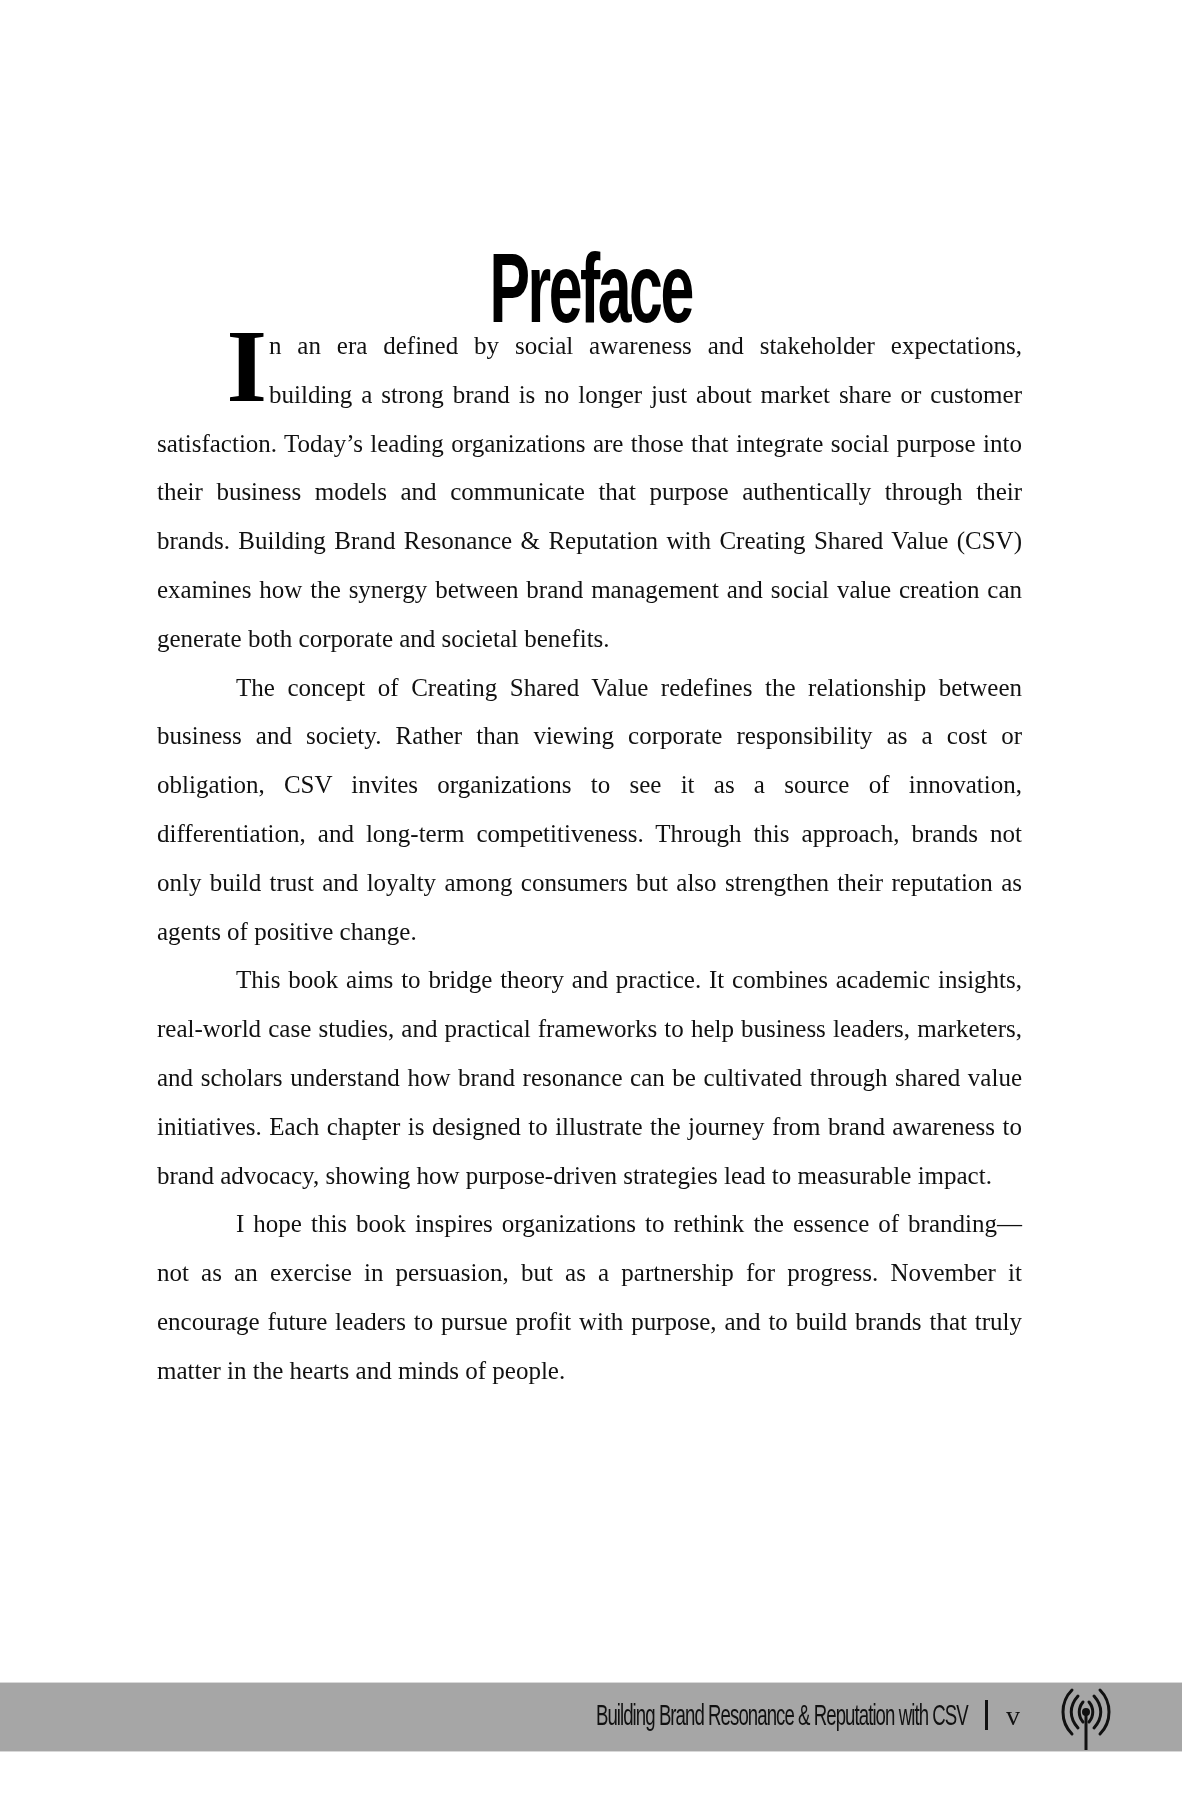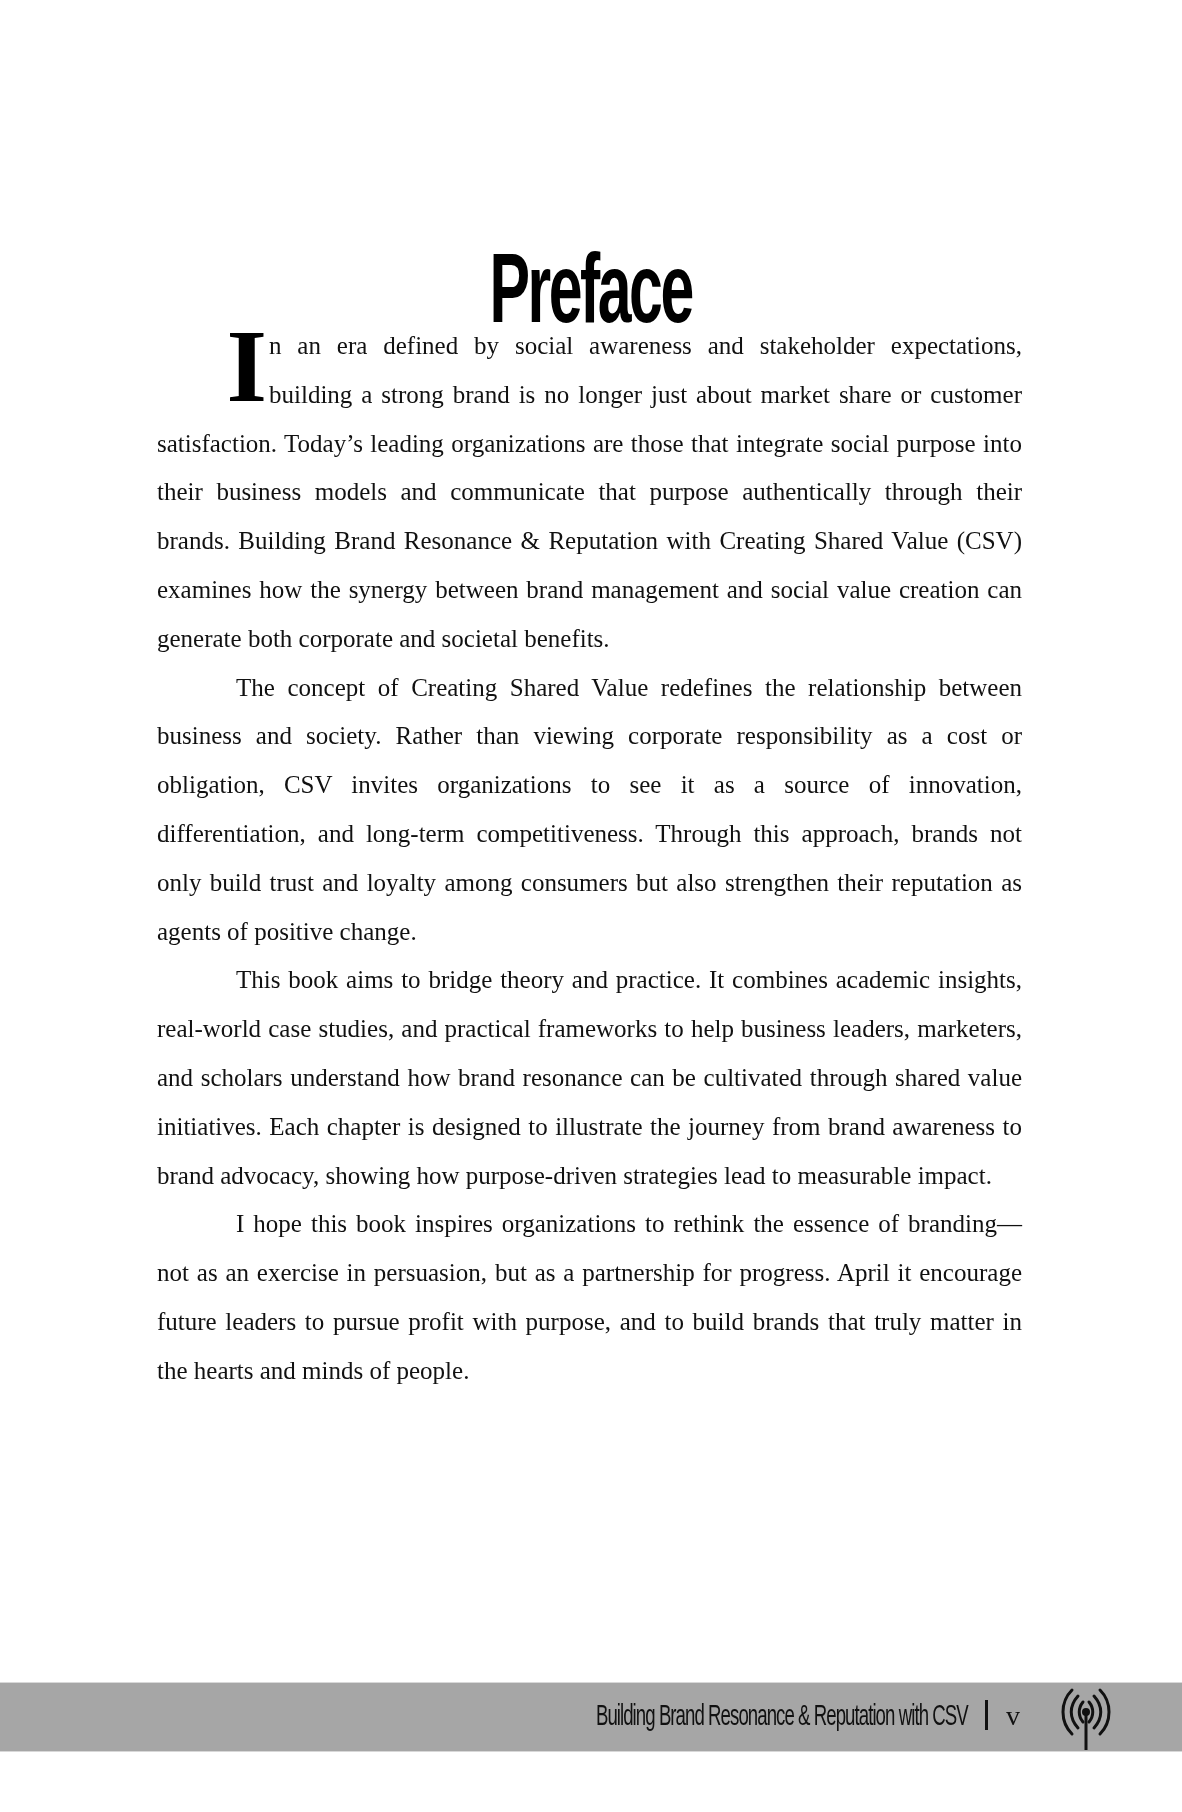--- a/index.html
+++ b/index.html
@@ -118,21 +118,21 @@
 <h1 class="title">Preface</h1>
 
 <div class="body-text">
   <p class="para first">
     <span class="dropcap-wrap">
       <span class="dropcap">I</span>
     </span><span>n an era defined by social awareness and stakeholder expectations, building a strong brand is no longer just about market share or customer satisfaction. Today’s leading organizations are those that integrate social purpose into their business models and communicate that purpose authentically through their brands. Building Brand Resonance &amp; Reputation with Creating Shared Value (CSV) examines how the synergy between brand management and social value creation can generate both corporate and societal benefits.</span>
   </p>
   <p class="para">The concept of Creating Shared Value redefines the relationship between business and society. Rather than viewing corporate responsibility as a cost or obligation, CSV invites organizations to see it as a source of innovation, differentiation, and long-term competitiveness. Through this approach, brands not only build trust and loyalty among consumers but also strengthen their reputation as agents of positive change.</p>
   <p class="para">This book aims to bridge theory and practice. It combines academic insights, real-world case studies, and practical frameworks to help business leaders, marketers, and scholars understand how brand resonance can be cultivated through shared value initiatives. Each chapter is designed to illustrate the journey from brand awareness to brand advocacy, showing how purpose-driven strategies lead to measurable impact.</p>
-  <p class="para">I hope this book inspires organizations to rethink the essence of branding—not as an exercise in persuasion, but as a partnership for progress. April it encourage future leaders to pursue profit with purpose, and to build brands that truly matter in the hearts and minds of people.</p>
+  <p class="para">I hope this book inspires organizations to rethink the essence of branding—not as an exercise in persuasion, but as a partnership for progress. November it encourage future leaders to pursue profit with purpose, and to build brands that truly matter in the hearts and minds of people.</p>
 </div>
 
 <div class="footer-bar"></div>
 <div class="footer-title">Building Brand Resonance &amp; Reputation with CSV</div>
 <div class="footer-sep"></div>
 <div class="footer-page">v</div>
 <svg class="footer-icon" viewBox="0 0 56 68">
   <g fill="none" stroke="#111" stroke-width="3" stroke-linecap="round">
     <path d="M14 6 C2 18 2 38 14 50"></path>
     <path d="M20 12 C11 22 11 34 20 44"></path>

